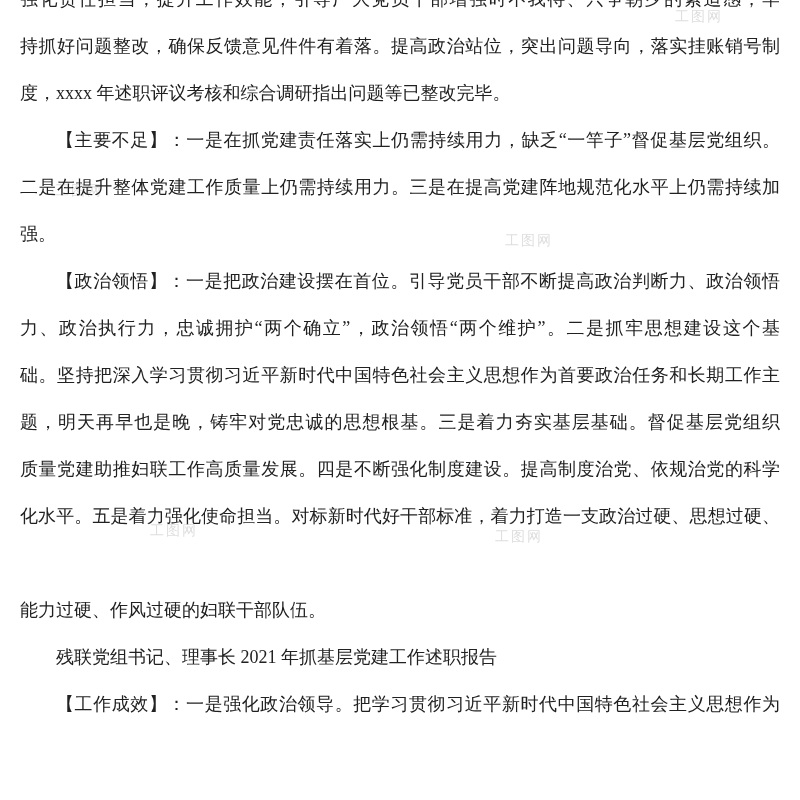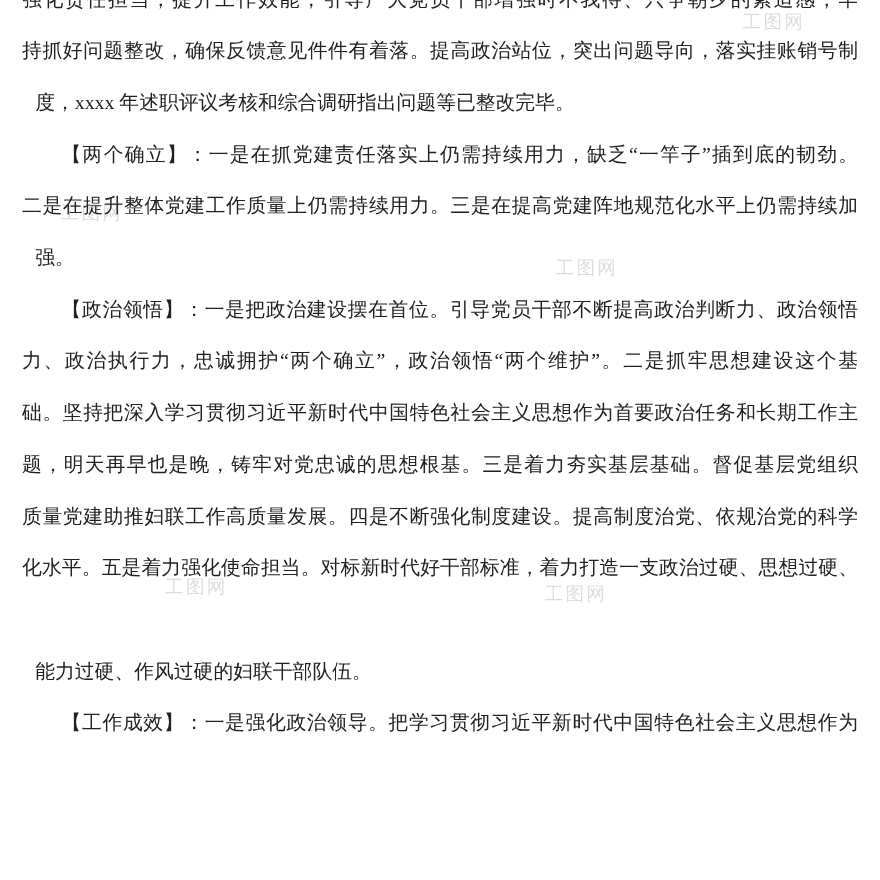--- a/index.html
+++ b/index.html
@@ -24,21 +24,21 @@
   }
   .watermark-layer {
     position: absolute;
     left: 0; top: 0; right: 0; bottom: 0;
     z-index: 1;
     pointer-events: none;
   }
   .wm {
     position: absolute;
     font-family: "Liberation Sans", sans-serif;
-    font-size: 17px;
+    font-size: 14px;
     color: #9a9a9a;
     opacity: 0.33;
     letter-spacing: 2px;
     white-space: nowrap;
   }
   .content {
     position: absolute;
     left: 20px;
     right: 20px;
     top: -24px;
@@ -51,21 +51,20 @@
     line-height: 47px;
     max-height: 47px;
     overflow: hidden;
     text-align: justify;
     text-align-last: justify;
     white-space: normal;
   }
   .endline {
     text-align: left;
     text-align-last: left;
-    margin-left: 12px;
   }
   .indent {
     text-indent: 36px;
   }
   .spacer {
     height: 47px;
   }
 </style>
 </head>
 <body>
@@ -75,26 +74,27 @@
       <span class="wm" style="left: 675px; top: 8px; color: rgb(154, 154, 154);">工图网</span>
       <span class="wm" style="left: 55px; top: 182px; color: rgb(154, 154, 154);">工图网</span>
       <span class="wm" style="left: 505px; top: 232px; color: rgb(154, 154, 154);">工图网</span>
       <span class="wm" style="left: 150px; top: 522px; color: rgb(154, 154, 154);">工图网</span>
       <span class="wm" style="left: 495px; top: 528px; color: rgb(154, 154, 154);">工图网</span>
     </div>
   <div class="content">
       <div class="line">强化责任担当，提升工作效能，引导广大党员干部增强时不我待、只争朝夕的紧迫感，牢</div>
       <div class="line">持抓好问题整改，确保反馈意见件件有着落。提高政治站位，突出问题导向，落实挂账销号制</div>
       <div class="line endline">度，xxxx 年述职评议考核和综合调研指出问题等已整改完毕。</div>
-      <div class="line indent">【两个确立】：一是在抓党建责任落实上仍需持续用力，缺乏“一竿子”插到底的韧劲。</div>
+      <div class="line indent">【主要不足】：一是在抓党建责任落实上仍需持续用力，缺乏“一竿子”督促基层党组织。</div>
       <div class="line">二是在提升整体党建工作质量上仍需持续用力。三是在提高党建阵地规范化水平上仍需持续加</div>
       <div class="line endline">强。</div>
       <div class="line indent">【政治领悟】：一是把政治建设摆在首位。引导党员干部不断提高政治判断力、政治领悟</div>
       <div class="line">力、政治执行力，忠诚拥护“两个确立”，政治领悟“两个维护”。二是抓牢思想建设这个基</div>
       <div class="line">础。坚持把深入学习贯彻习近平新时代中国特色社会主义思想作为首要政治任务和长期工作主</div>
       <div class="line">题，明天再早也是晚，铸牢对党忠诚的思想根基。三是着力夯实基层基础。督促基层党组织</div>
       <div class="line">质量党建助推妇联工作高质量发展。四是不断强化制度建设。提高制度治党、依规治党的科学</div>
       <div class="line">化水平。五是着力强化使命担当。对标新时代好干部标准，着力打造一支政治过硬、思想过硬、</div>
       <div class="spacer"></div>
       <div class="line endline">能力过硬、作风过硬的妇联干部队伍。</div>
+      <div class="line endline indent">残联党组书记、理事长 2021 年抓基层党建工作述职报告</div>
       <div class="line indent">【工作成效】：一是强化政治领导。把学习贯彻习近平新时代中国特色社会主义思想作为</div>
     </div>
 </div>
 
 </body></html>

